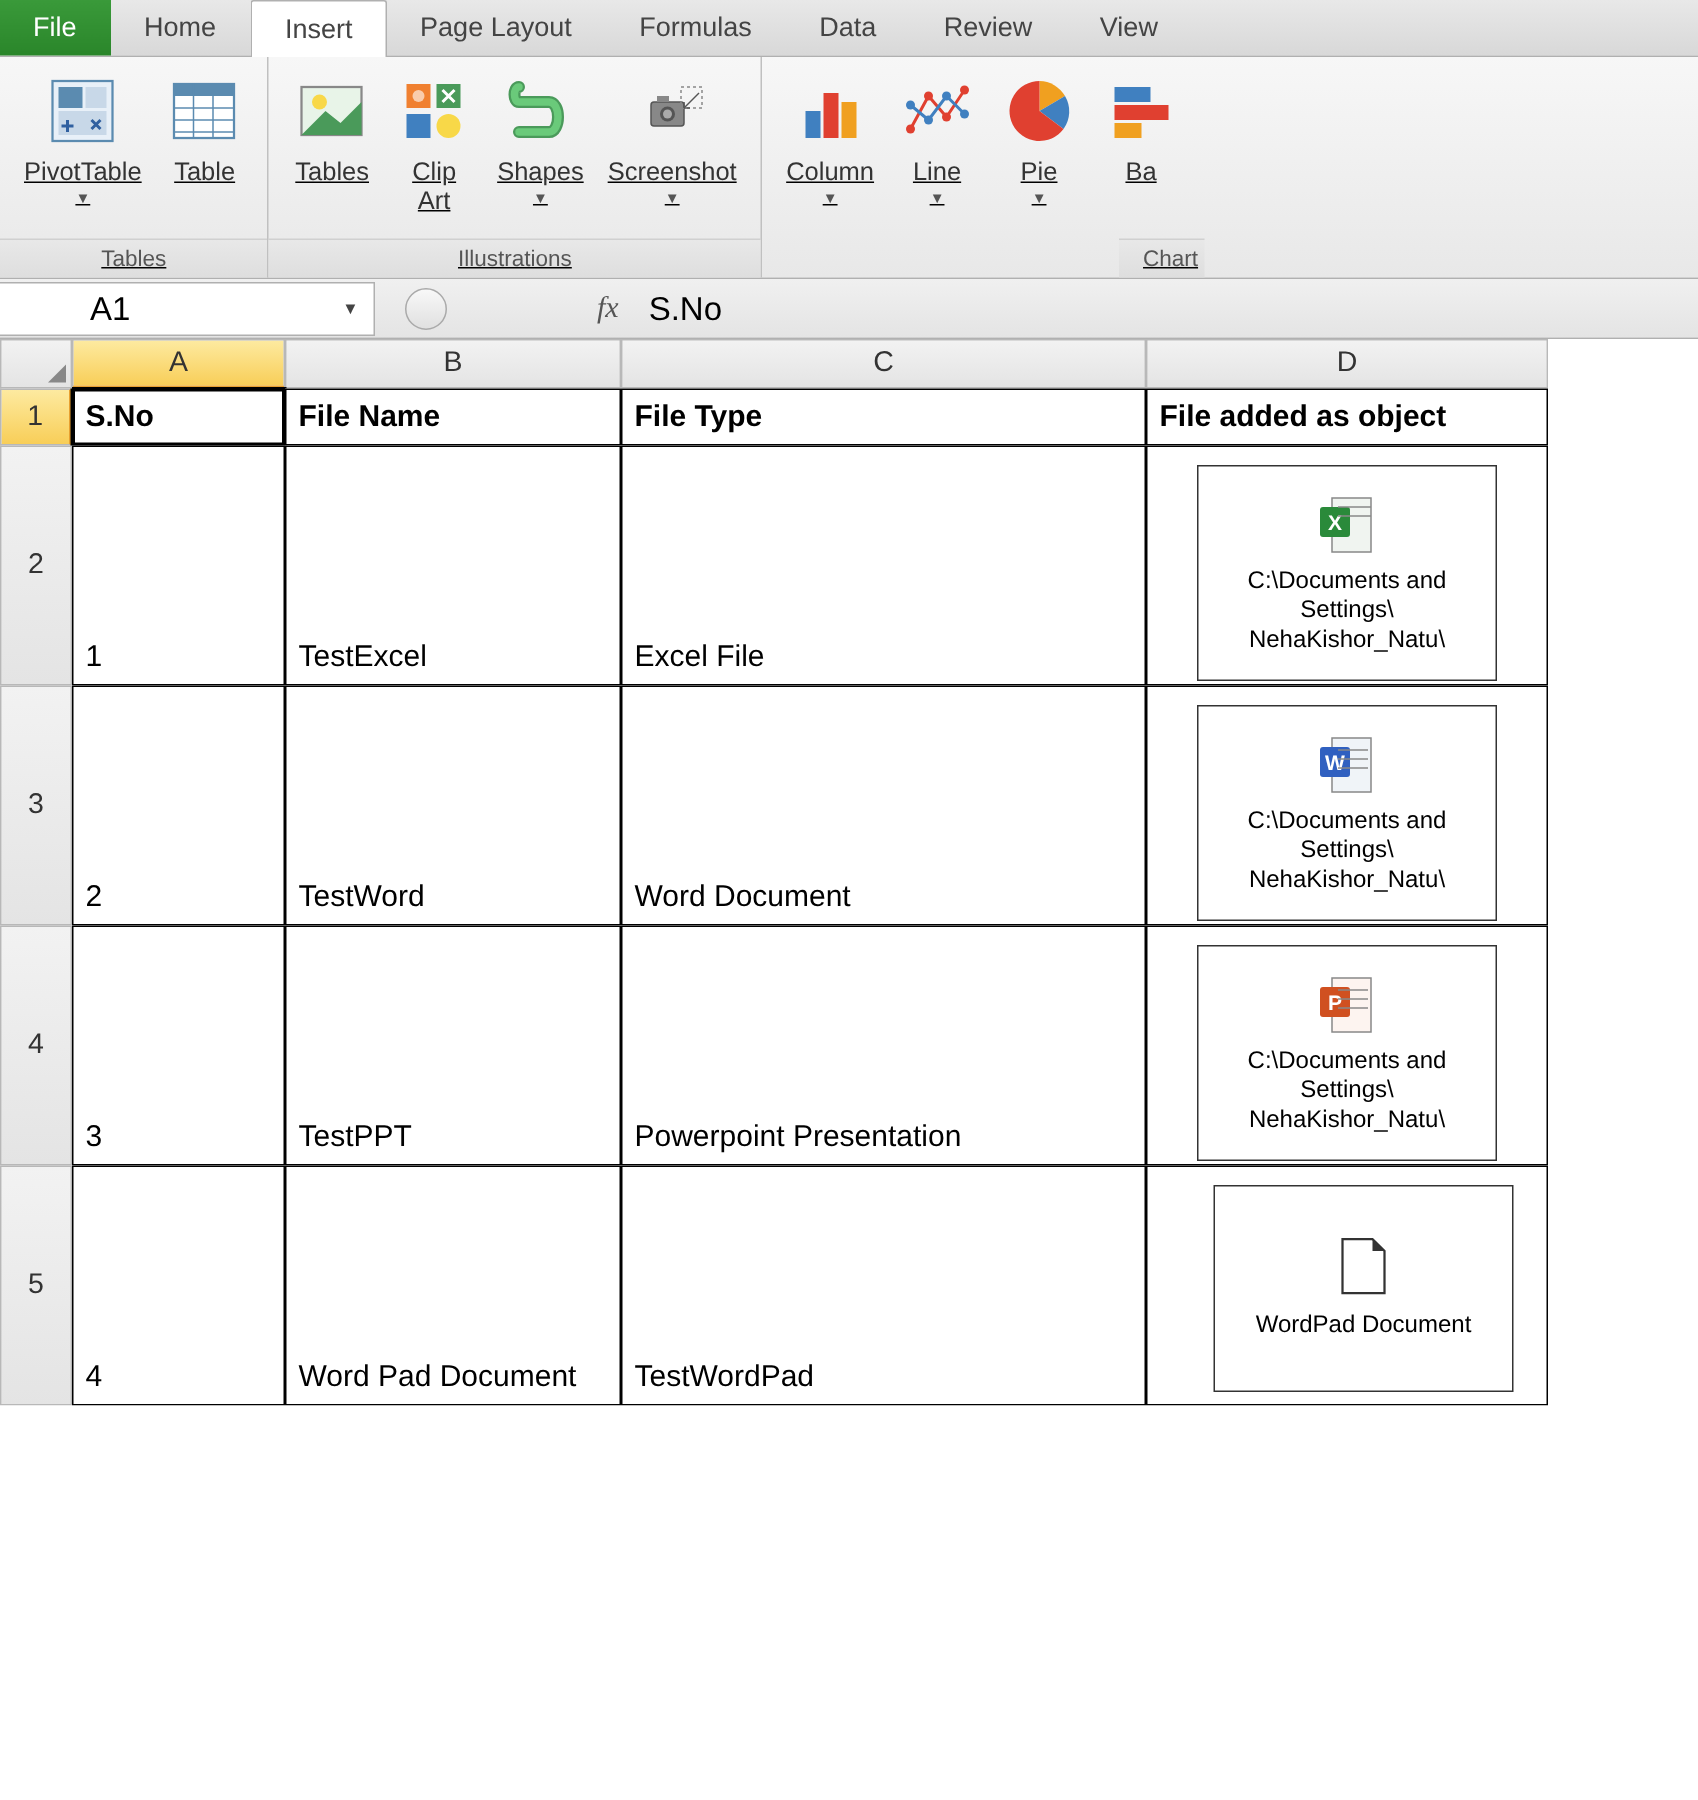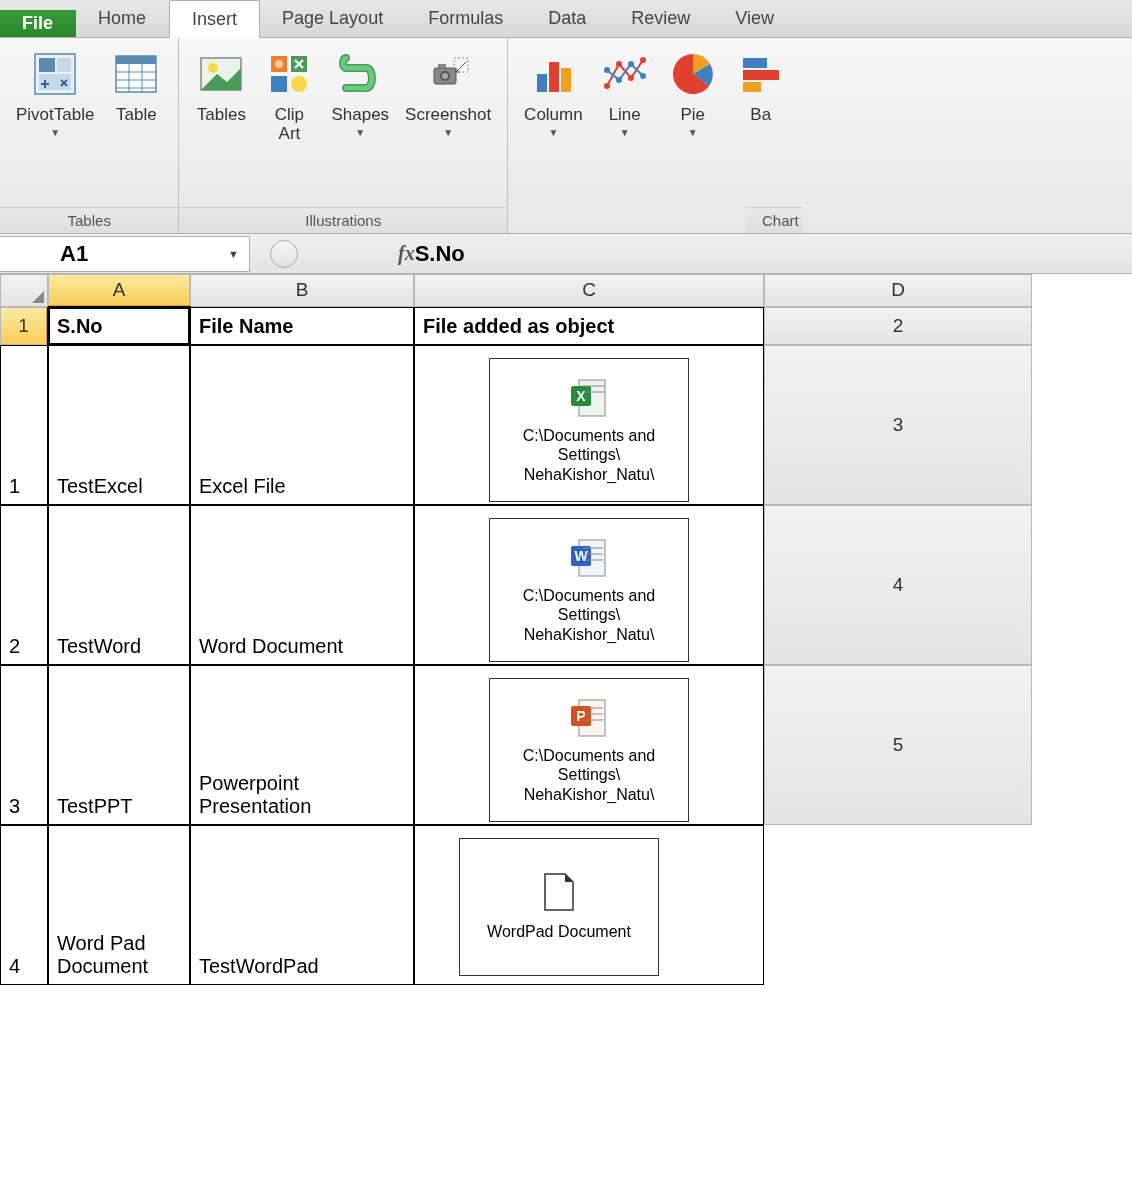--- a/index.html
+++ b/index.html
@@ -22,41 +22,42 @@
     .tab {
       padding: 8px 22px;
       font-size: 18px;
       color: #444;
       cursor: pointer;
       border-right: 1px solid transparent;
     }
     .tab.file {
       background: linear-gradient(to bottom, #3a9a3a, #2a862a);
       color: #fff;
-      font-weight: 700;
-      height: 27px;
+      font-weight: 400;
+      height: 38px;
       display: flex;
       align-items: center;
     }
     .tab.active {
       background: #fff;
       border-top: 1px solid #b0b0b0;
       border-left: 1px solid #b0b0b0;
       border-right: 1px solid #b0b0b0;
       border-radius: 2px 2px 0 0;
       position: relative;
       top: 1px;
     }
     
     
     .ribbon {
       display: flex;
       background: linear-gradient(to bottom, #f7f7f7, #e8e8e8);
       border-bottom: 1px solid #b0b0b0;
-      height: 196px;
+      height: 148px;
+      text-decoration: underline;
     }
     .ribbon-group {
       border-right: 1px solid #c0c0c0;
       display: flex;
       flex-direction: column;
       padding: 6px 0 0 0;
     }
     .ribbon-group .buttons {
       display: flex;
       flex: 1;
@@ -97,21 +98,20 @@
       margin-top: 2px;
     }
     
     
     .formula-bar {
       display: flex;
       align-items: center;
       height: 40px;
       background: linear-gradient(to bottom, #f0f0f0, #e4e4e4);
       border-bottom: 1px solid #b0b0b0;
-      font-weight: bold;
     }
     .name-box {
       width: 250px;
       padding-left: 60px;
       font-size: 22px;
       background: #fff;
       border: 1px solid #b0b0b0;
       border-left: none;
       height: 36px;
       display: flex;
@@ -135,20 +135,21 @@
       background: linear-gradient(to bottom, #f8f8f8, #e0e0e0);
       border: 1px solid #aaa;
       border-radius: 14px;
       margin-right: 100px;
     }
     .fx-label {
       font-style: italic;
       font-family: "Times New Roman", serif;
       font-size: 20px;
       color: #555;
+      margin-right: 20px;
     }
     .formula-input {
       font-size: 22px;
       flex: 1;
     }
     
     
     .grid {
       display: grid;
       grid-template-columns: 48px 142px 224px 350px 268px;
@@ -421,20 +422,21 @@
 <div class="grid">
   <div class="corner-cell"></div>
   <div class="col-header selected">A</div>
   <div class="col-header">B</div>
   <div class="col-header">C</div>
   <div class="col-header">D</div>
 
   <div class="row-header selected">1</div>
   <div class="cell header-row active">S.No</div>
   <div class="cell header-row">File Name</div>
+  <div class="cell header-row">File Type</div>
   <div class="cell header-row">File added as object</div>
 
   <div class="row-header">2</div>
   <div class="cell data-row">1</div>
   <div class="cell data-row">TestExcel</div>
   <div class="cell data-row">Excel File</div>
   <div class="cell data-row object-cell">
     <div class="embedded-object">
       <div class="obj-icon">
         <svg width="40" height="44" viewBox="0 0 40 44">

